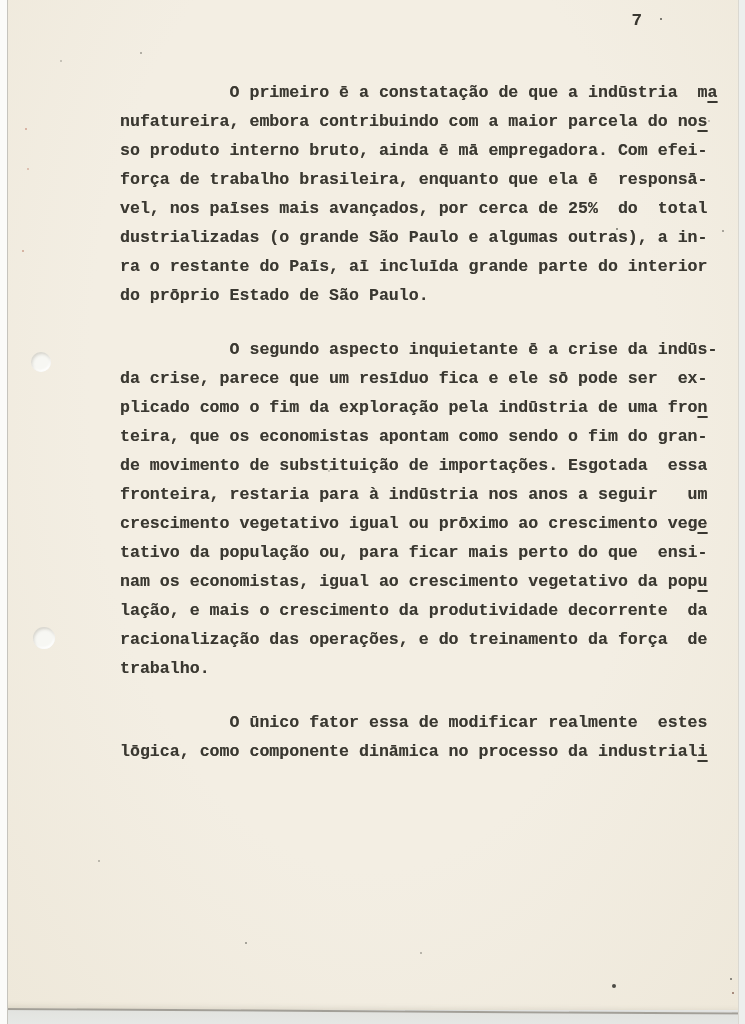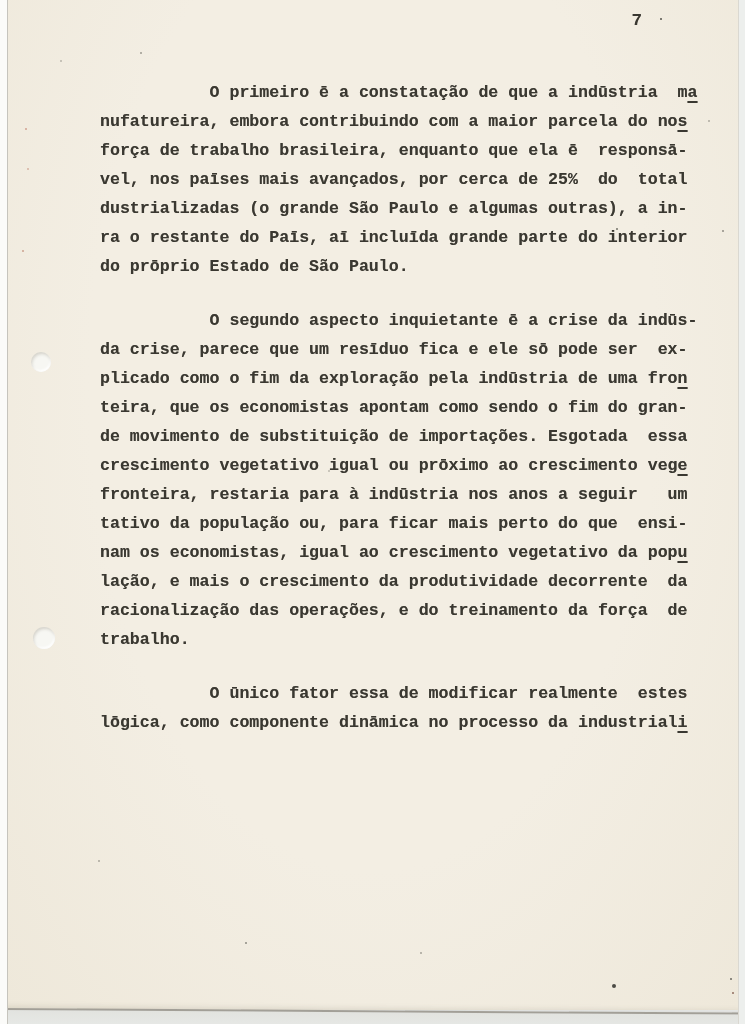--- a/index.html
+++ b/index.html
@@ -30,21 +30,21 @@
     transform:rotate(0.35deg); transform-origin:0 0;
     box-shadow:0 -2px 5px rgba(125,120,105,0.18);
     z-index:2;
   }
   .page-number {
     position:absolute; left:624px; top:10px;
     font-size:16.6px; font-weight:bold; color:#3a3831; line-height:22px;
     text-shadow:0 0 0.6px rgba(58,56,49,0.55);
   }
   .text-body {
-    position:absolute; left:92px; top:78px;
+    position:absolute; left:112px; top:78px;
     font-size:16.6px; font-weight:bold; color:#3a3831;
     text-shadow:0 0 0.6px rgba(58,56,49,0.5);
     font-variant-ligatures:none;
   }
   .line { height:29px; line-height:29px; white-space:pre; }
   .para + .para { margin-top:25px; }
   .cont {
     text-decoration:underline;
     text-decoration-thickness:1.6px;
     text-underline-offset:4px;
@@ -84,34 +84,35 @@
 <body>
 
 <div class="scan">
   <div class="paper">
     <div class="specks"></div>
     <div class="page-number">7</div>
     <div class="text-body">
         <div class="para">
           <div class="line"><span>           O primeiro ē a constatação de que a indūstria  m</span><span class="cont">a</span></div>
           <div class="line"><span>nufatureira, embora contribuindo com a maior parcela do no</span><span class="cont">s</span></div>
+          <div class="line"><span>so produto interno bruto, ainda ē mā empregadora. Com efei-</span></div>
           <div class="line"><span>força de trabalho brasileira, enquanto que ela ē  responsā-</span></div>
           <div class="line"><span>vel, nos paīses mais avançados, por cerca de 25%  do  total</span></div>
           <div class="line"><span>dustrializadas (o grande São Paulo e algumas outras), a in-</span></div>
           <div class="line"><span>ra o restante do Paīs, aī incluīda grande parte do interior</span></div>
           <div class="line"><span>do prōprio Estado de São Paulo.</span></div>
         </div>
         <div class="para">
           <div class="line"><span>           O segundo aspecto inquietante ē a crise da indūs-</span></div>
           <div class="line"><span>da crise, parece que um resīduo fica e ele sō pode ser  ex-</span></div>
           <div class="line"><span>plicado como o fim da exploração pela indūstria de uma fro</span><span class="cont">n</span></div>
           <div class="line"><span>teira, que os economistas apontam como sendo o fim do gran-</span></div>
           <div class="line"><span>de movimento de substituição de importações. Esgotada  essa</span></div>
+          <div class="line"><span>fronteira, restaria para à indūstria nos anos a seguir   um</span></div>
           <div class="line"><span>crescimento vegetativo igual ou prōximo ao crescimento veg</span><span class="cont">e</span></div>
-          <div class="line"><span>fronteira, restaria para à indūstria nos anos a seguir   um</span></div>
           <div class="line"><span>tativo da população ou, para ficar mais perto do que  ensi-</span></div>
           <div class="line"><span>nam os economistas, igual ao crescimento vegetativo da pop</span><span class="cont">u</span></div>
           <div class="line"><span>lação, e mais o crescimento da produtividade decorrente  da</span></div>
           <div class="line"><span>racionalização das operações, e do treinamento da força  de</span></div>
           <div class="line"><span>trabalho.</span></div>
         </div>
         <div class="para">
           <div class="line"><span>           O ūnico fator essa de modificar realmente  estes</span></div>
           <div class="line"><span>lōgica, como componente dināmica no processo da industrial</span><span class="cont">i</span></div>
         </div>

